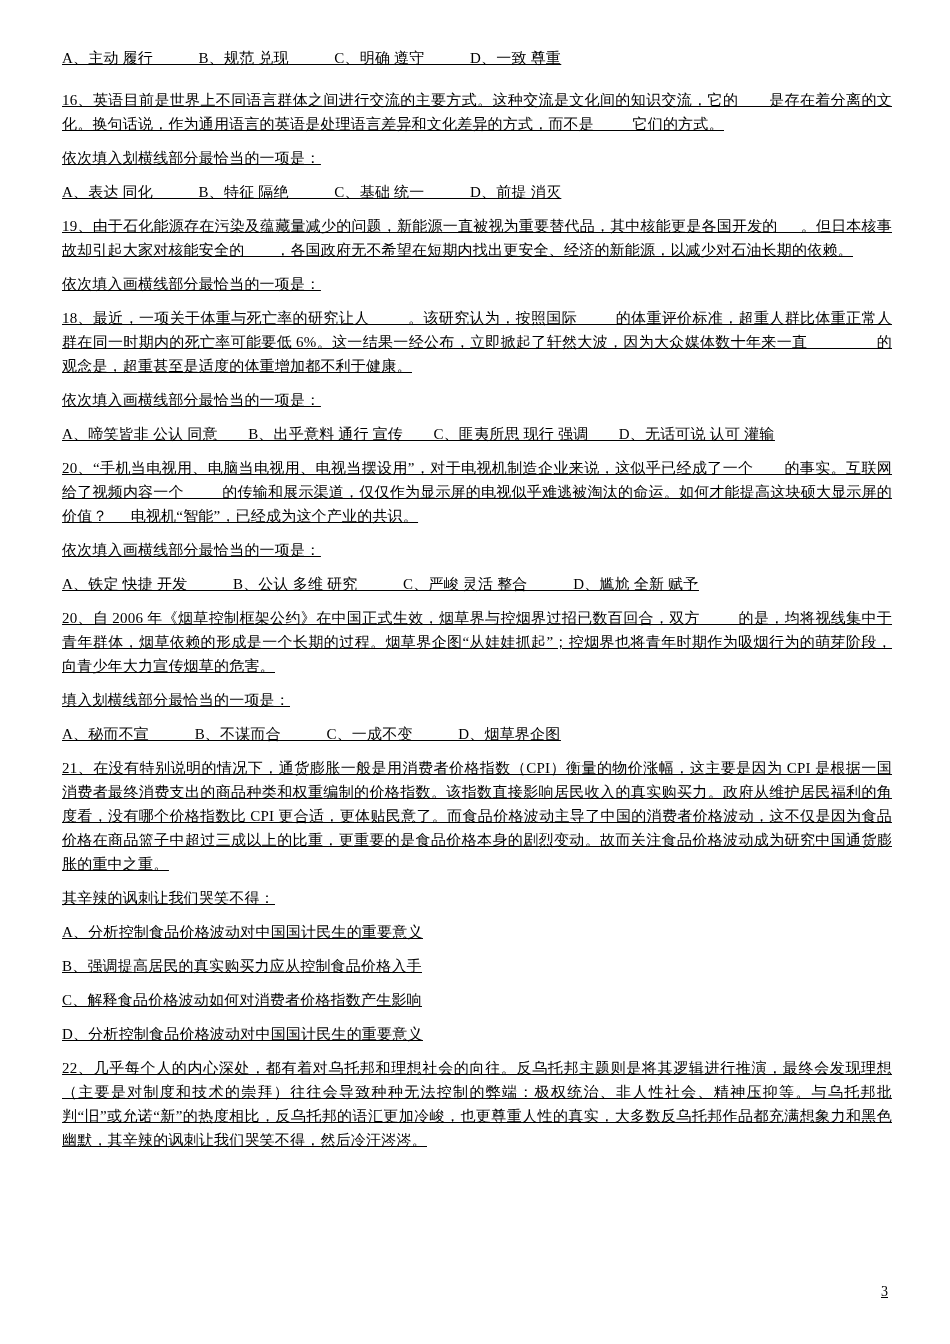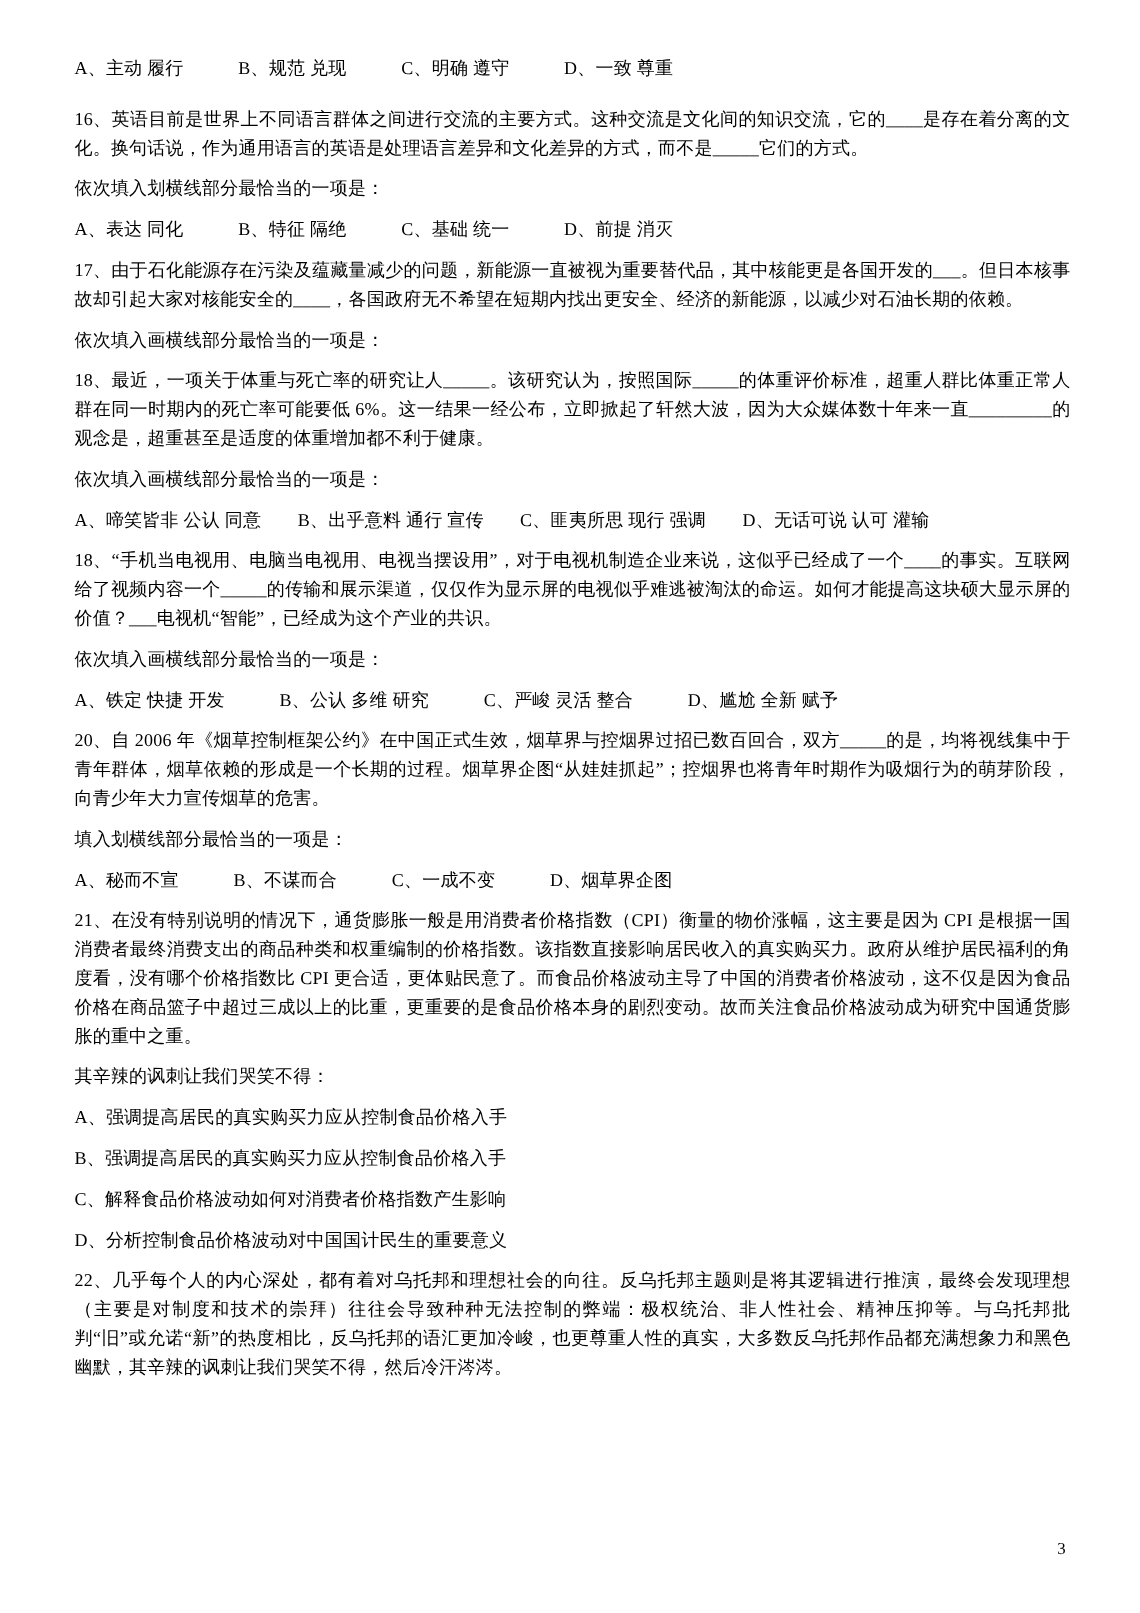--- a/index.html
+++ b/index.html
@@ -1,15 +1,15 @@
 <!DOCTYPE html>
 <html><head>
 <meta charset="utf-8">
 <style>
-  * { box-sizing: border-box; }
+  * { box-sizing: border-box; text-decoration: underline; }
   html, body { margin: 0; padding: 0; }
   body {
     width: 950px;
     height: 1344px;
     background: #ffffff;
     color: #000000;
     font-family: "Liberation Serif", "DejaVu Serif", serif;
     position: relative;
     overflow: hidden;
   }
@@ -39,46 +39,46 @@
 
   <p class="carryover">A、主动 履行　　　B、规范 兑现　　　C、明确 遵守　　　D、一致 尊重</p>
 
   <section class="question">
     <p>16、英语目前是世界上不同语言群体之间进行交流的主要方式。这种交流是文化间的知识交流，它的____是存在着分离的文化。换句话说，作为通用语言的英语是处理语言差异和文化差异的方式，而不是_____它们的方式。</p>
     <p>依次填入划横线部分最恰当的一项是：</p>
     <p>A、表达 同化　　　B、特征 隔绝　　　C、基础 统一　　　D、前提 消灭</p>
   </section>
 
   <section class="question">
-    <p>17、由于石化能源存在污染及蕴藏量减少的问题，新能源一直被视为重要替代品，其中核能更是各国开发的___。但日本核事故却引起大家对核能安全的____，各国政府无不希望在短期内找出更安全、经济的新能源，以减少对石油长期的依赖。</p>
+    <p>19、由于石化能源存在污染及蕴藏量减少的问题，新能源一直被视为重要替代品，其中核能更是各国开发的___。但日本核事故却引起大家对核能安全的____，各国政府无不希望在短期内找出更安全、经济的新能源，以减少对石油长期的依赖。</p>
     <p>依次填入画横线部分最恰当的一项是：</p>
   </section>
 
   <section class="question">
     <p>18、最近，一项关于体重与死亡率的研究让人_____。该研究认为，按照国际_____的体重评价标准，超重人群比体重正常人群在同一时期内的死亡率可能要低 6%。这一结果一经公布，立即掀起了轩然大波，因为大众媒体数十年来一直_________的观念是，超重甚至是适度的体重增加都不利于健康。</p>
     <p>依次填入画横线部分最恰当的一项是：</p>
     <p>A、啼笑皆非 公认 同意　　B、出乎意料 通行 宣传　　C、匪夷所思 现行 强调　　D、无话可说 认可 灌输</p>
   </section>
 
   <section class="question">
-    <p>18、“手机当电视用、电脑当电视用、电视当摆设用”，对于电视机制造企业来说，这似乎已经成了一个____的事实。互联网给了视频内容一个_____的传输和展示渠道，仅仅作为显示屏的电视似乎难逃被淘汰的命运。如何才能提高这块硕大显示屏的价值？___电视机“智能”，已经成为这个产业的共识。</p>
+    <p>20、“手机当电视用、电脑当电视用、电视当摆设用”，对于电视机制造企业来说，这似乎已经成了一个____的事实。互联网给了视频内容一个_____的传输和展示渠道，仅仅作为显示屏的电视似乎难逃被淘汰的命运。如何才能提高这块硕大显示屏的价值？___电视机“智能”，已经成为这个产业的共识。</p>
     <p>依次填入画横线部分最恰当的一项是：</p>
     <p>A、铁定 快捷 开发　　　B、公认 多维 研究　　　C、严峻 灵活 整合　　　D、尴尬 全新 赋予</p>
   </section>
 
   <section class="question">
     <p>20、自 2006 年《烟草控制框架公约》在中国正式生效，烟草界与控烟界过招已数百回合，双方_____的是，均将视线集中于青年群体，烟草依赖的形成是一个长期的过程。烟草界企图“从娃娃抓起”；控烟界也将青年时期作为吸烟行为的萌芽阶段，向青少年大力宣传烟草的危害。</p>
     <p>填入划横线部分最恰当的一项是：</p>
     <p>A、秘而不宣　　　B、不谋而合　　　C、一成不变　　　D、烟草界企图</p>
   </section>
 
   <section class="question">
     <p>21、在没有特别说明的情况下，通货膨胀一般是用消费者价格指数（CPI）衡量的物价涨幅，这主要是因为 CPI 是根据一国消费者最终消费支出的商品种类和权重编制的价格指数。该指数直接影响居民收入的真实购买力。政府从维护居民福利的角度看，没有哪个价格指数比 CPI 更合适，更体贴民意了。而食品价格波动主导了中国的消费者价格波动，这不仅是因为食品价格在商品篮子中超过三成以上的比重，更重要的是食品价格本身的剧烈变动。故而关注食品价格波动成为研究中国通货膨胀的重中之重。</p>
     <p>其辛辣的讽刺让我们哭笑不得：</p>
-    <p>A、强调提高居民的真实购买力应从控制食品价格入手</p>
+    <p>A、分析控制食品价格波动对中国国计民生的重要意义</p>
     <p>B、强调提高居民的真实购买力应从控制食品价格入手</p>
     <p>C、解释食品价格波动如何对消费者价格指数产生影响</p>
     <p>D、分析控制食品价格波动对中国国计民生的重要意义</p>
   </section>
 
   <section class="question">
     <p>22、几乎每个人的内心深处，都有着对乌托邦和理想社会的向往。反乌托邦主题则是将其逻辑进行推演，最终会发现理想（主要是对制度和技术的崇拜）往往会导致种种无法控制的弊端：极权统治、非人性社会、精神压抑等。与乌托邦批判“旧”或允诺“新”的热度相比，反乌托邦的语汇更加冷峻，也更尊重人性的真实，大多数反乌托邦作品都充满想象力和黑色幽默，其辛辣的讽刺让我们哭笑不得，然后冷汗涔涔。</p>
   </section>
 
 </div>

